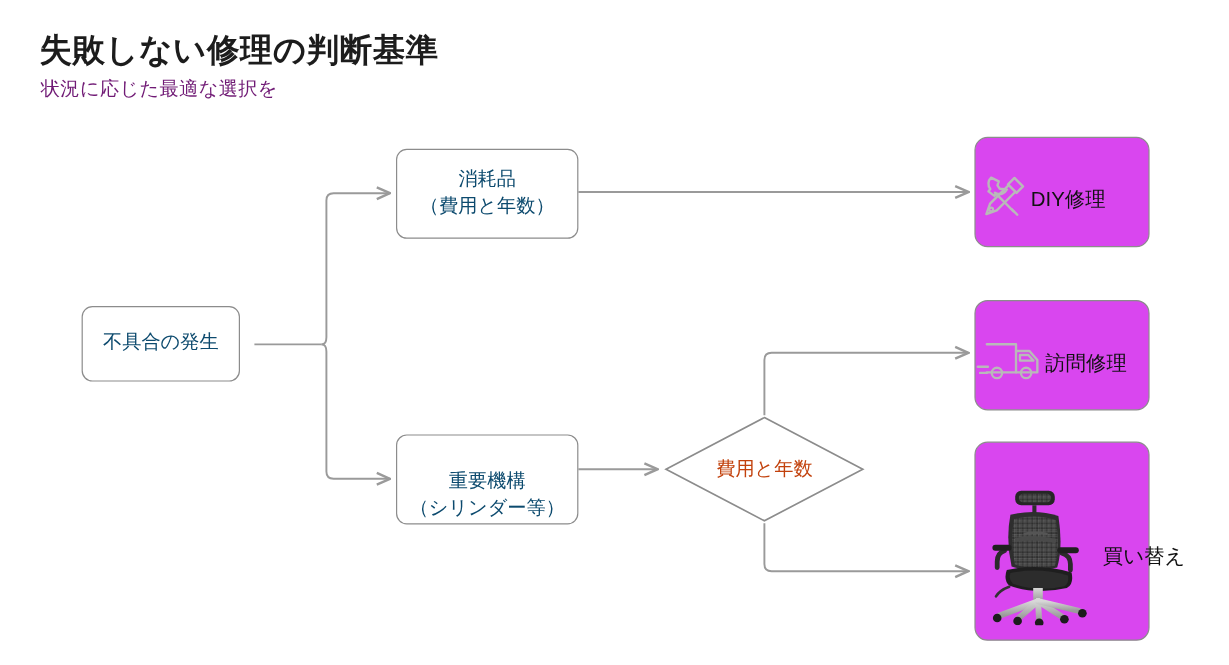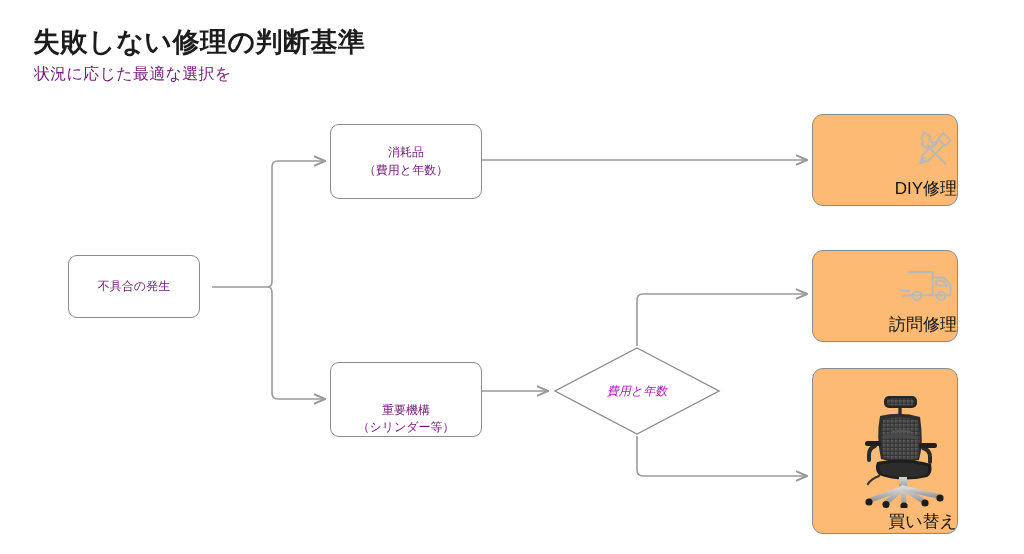--- a/index.html
+++ b/index.html
@@ -33,61 +33,61 @@
   
   .node{
     position:absolute;box-sizing:border-box;
     border:1.4px solid #8c8c8c;border-radius:9px;
     background:#ffffff;
     display:flex;flex-direction:column;
     align-items:center;justify-content:center;
     text-align:center;
   }
   .node .ntext{
-    font-size:12px;line-height:1.42;color:#701a75;white-space:nowrap;
+    font-size:16px;line-height:1.42;color:#0c4a6e;white-space:nowrap;
   }
 
   
   #node-start{left:68px;top:255px;width:132px;height:63px;}
 
   
   #node-consumable{left:330px;top:124px;width:152px;height:75px;}
   #node-core{left:330px;top:362px;width:152px;height:75px;justify-content:flex-end;}
 
   
   .card{
     position:absolute;box-sizing:border-box;
-    border:1.4px solid #8c8c8c;border-radius:11px;background:#fdba74;
-    display:flex;flex-direction:column;
-    align-items:flex-end;justify-content:flex-start;
+    border:1.4px solid #8c8c8c;border-radius:11px;background:#d946ef;
+    display:flex;
+    align-items:center;justify-content:flex-start;
     padding-top:10px;
   }
   .card .clabel{
     font-size:17px;color:#111;white-space:nowrap;
   }
   #card-diy{left:812px;top:114px;width:146px;height:92px;}
   #card-visit{left:812px;top:250px;width:146px;height:92px;}
   #card-replace{left:812px;top:368px;width:146px;height:166px;padding-top:22px;}
 
   .icon-wrap{display:flex;align-items:center;justify-content:center;}
   #card-diy .icon-wrap{height:48px;margin-bottom:2px;}
   #card-visit .icon-wrap{height:48px;margin-bottom:2px;}
   #card-diy .clabel{margin-top:2px;}
-  #card-visit .clabel{margin-top:2px;margin-left:40px;}
+  #card-visit .clabel{margin-top:2px;}
   #card-replace .photo-wrap{height:118px;display:flex;align-items:flex-end;justify-content:center;}
   #card-replace .clabel{margin-top:2px;}
 
   
   #node-decision{
     position:absolute;left:553px;top:346px;width:168px;height:90px;
   }
   #node-decision .dtext{
     position:absolute;left:0;top:0;width:168px;height:90px;
     display:flex;align-items:center;justify-content:center;
-    font-size:12px;color:#a21caf;white-space:nowrap;font-style:italic;
+    font-size:16px;color:#c2410c;white-space:nowrap;
   }
   #node-decision svg{position:absolute;left:0;top:0;}
   #node-decision polygon{fill:#fff;stroke:#8c8c8c;stroke-width:1.4;}
 </style>
 </head>
 <body>
 
 <div id="stage">
 
   <div class="page-title">失敗しない修理の判断基準</div>

